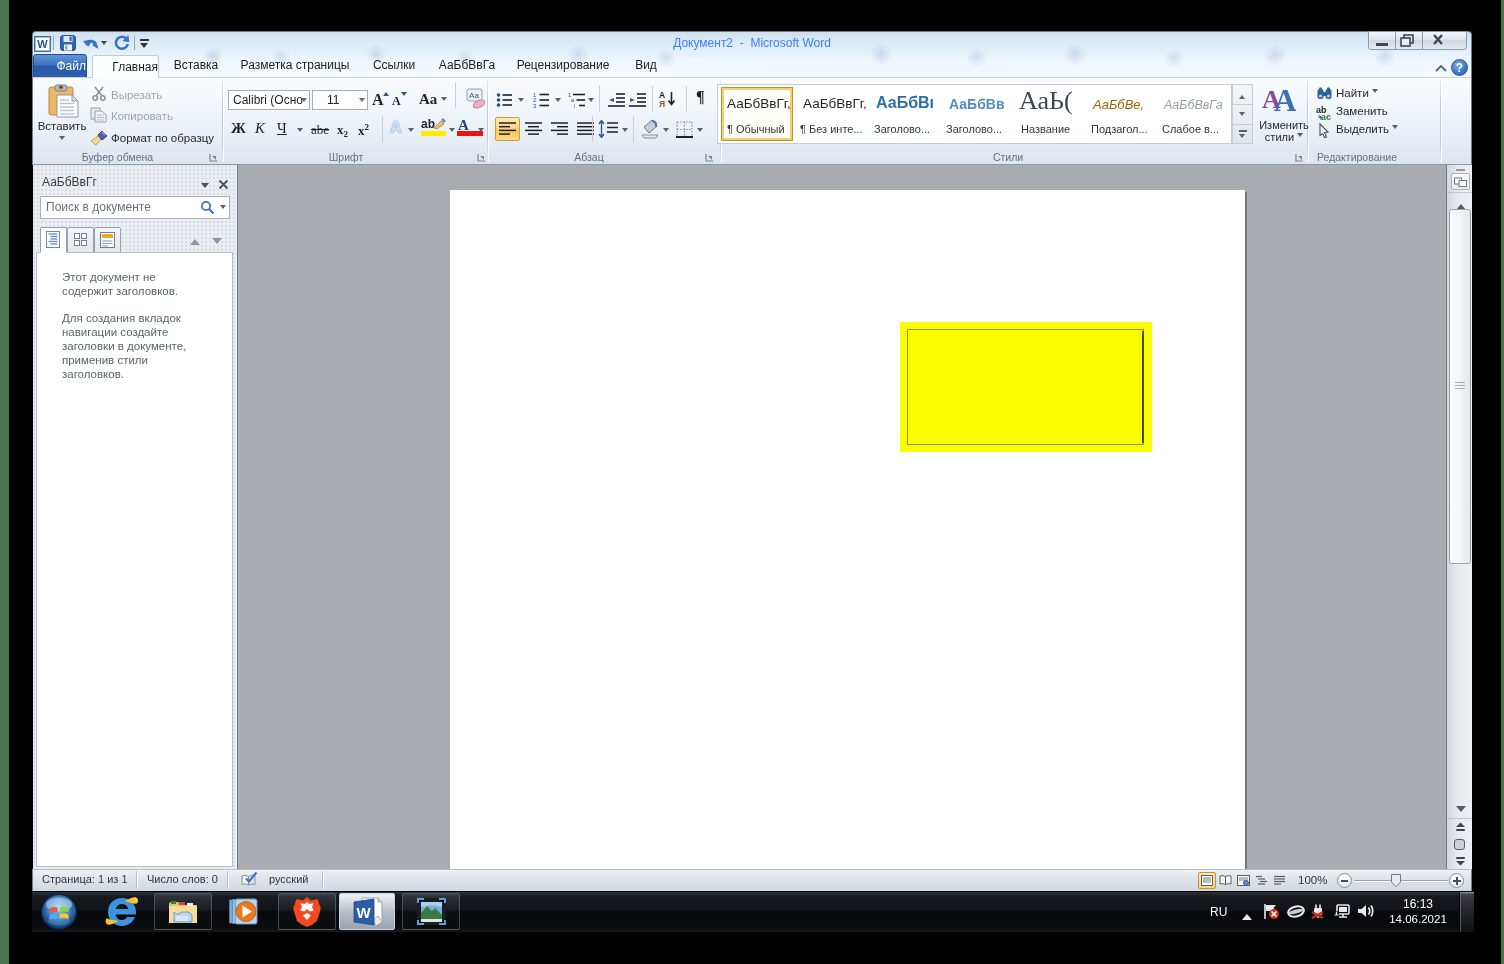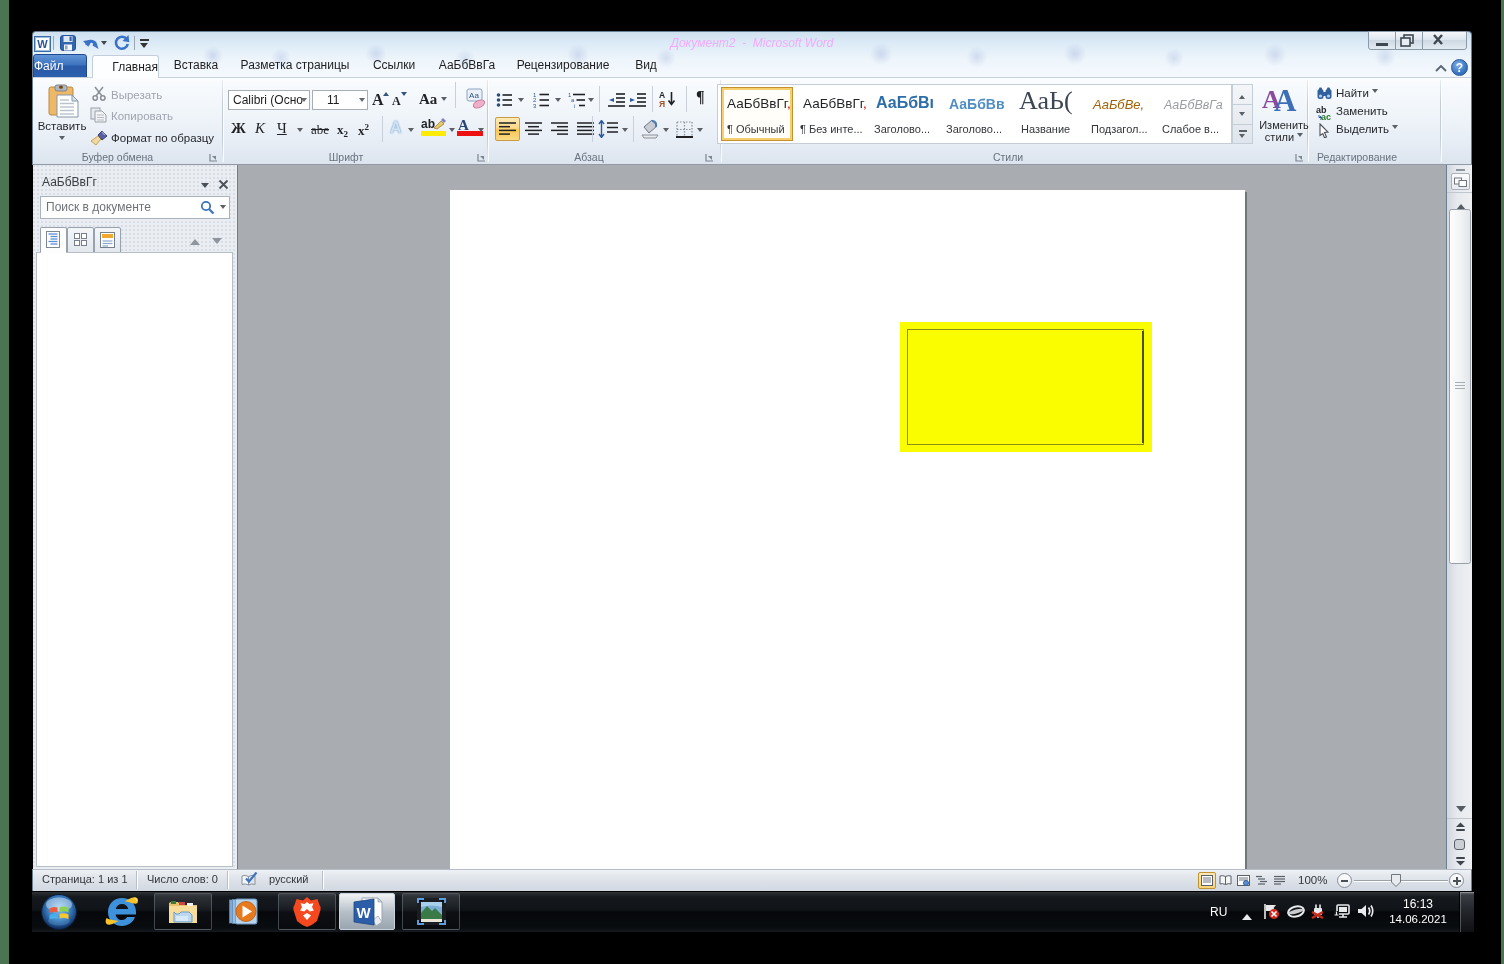--- a/index.html
+++ b/index.html
@@ -5,21 +5,21 @@
 font-family:"Liberation Sans",sans-serif;}
 .ab{position:absolute;}
 #stage{position:relative;width:1504px;height:964px;background:#000;}
 
 #greenL{left:0;top:0;width:9px;height:964px;background:#4a7550;}
 #greenR{left:1501px;top:0;width:3px;height:964px;background:#4a7550;}
 
 #glass{left:32px;top:31px;width:1440px;height:47px;
 background:linear-gradient(180deg,#cfe0ef 0%,#dcebf7 25%,#eef5fb 60%,#f4f9fd 100%);
 border-radius:4px 4px 0 0;border:1px solid #6b7f93;border-bottom:none;box-sizing:border-box;}
-#title{left:0;top:0;width:1440px;height:23px;text-align:center;font-size:12px;color:#f0abfc;line-height:24px;font-style:italic;}
+#title{left:0;top:0;width:1440px;height:23px;text-align:center;font-size:12px;color:#3b82f6;line-height:24px;}
 
 .wbtn{top:0px;height:19px;background:linear-gradient(180deg,#f5f8fb,#dde5ee 45%,#cfd9e4 50%,#e3ebf2);border:1px solid #8b9aa9;box-sizing:border-box;color:#444;}
 
 #ribbon{left:32px;top:78px;width:1440px;height:87px;
 background:linear-gradient(180deg,#fafcfe 0%,#f0f5fa 40%,#e7edf5 75%,#dce4ee 100%);
 border-bottom:1px solid #8f9aa6;box-sizing:border-box;border-left:1px solid #6b7f93;border-right:1px solid #6b7f93;}
 .gdiv{top:80px;width:1px;height:82px;background:linear-gradient(180deg,#e6ebf2,#c2cbd6 30%,#c2cbd6 70%,#e6ebf2);box-shadow:1px 0 0 rgba(255,255,255,.8);}
 .glabel{top:151px;font-size:10.5px;color:#68727e;text-align:center;}
 
 #content{left:32px;top:165px;width:1440px;height:704px;background:#a9acb0;border-left:1px solid #6b7f93;border-right:1px solid #6b7f93;box-sizing:border-box;}
@@ -82,21 +82,21 @@
     </svg>
 <div class="ab" style="left:101px;top:41px;width:0;height:0;border:3.5px solid transparent;border-top:4px solid #444;"></div>
 <svg class="ab" style="left:113px;top:34px;" width="17" height="17">
       <path d="M13.8 5.2 A6 6 0 1 0 14.8 10" fill="none" stroke="#3a72c8" stroke-width="2.6"></path>
       <path d="M15.5 1 L16.3 8.3 L9.5 7 Z" fill="#3a72c8"></path>
     </svg>
 <div class="ab" style="left:134px;top:36px;width:1px;height:14px;background:#9aa7b3;"></div>
 <div class="ab" style="left:140px;top:39px;width:9px;height:2px;background:#333;"></div>
 <div class="ab" style="left:140px;top:43px;width:0;height:0;border:4.5px solid transparent;border-top:5px solid #333;"></div>
 
-<div class="ab" style="left:33px;top:54px;width:54px;height:24px;background:linear-gradient(180deg,#6296d8 0%,#3e73bd 45%,#295ba8 50%,#2c5fae 100%);border-radius:3px 3px 0 0;border:1px solid #1f4a8f;box-sizing:border-box;color:#fff;font-size:12px;text-align:left;line-height:23px;">Файл</div>
+<div class="ab" style="left:33px;top:54px;width:54px;height:24px;background:linear-gradient(180deg,#6296d8 0%,#3e73bd 45%,#295ba8 50%,#2c5fae 100%);border-radius:3px 3px 0 0;border:1px solid #1f4a8f;box-sizing:border-box;color:#fff;font-size:12px;text-align:right;line-height:23px;">Файл</div>
 <div class="ab" style="left:92px;top:55px;width:67px;height:23px;background:#fdfeff;border:1px solid #c3cedb;border-bottom:none;border-radius:3px 3px 0 0;box-sizing:border-box;color:#1e1e1e;font-size:12px;text-align:right;line-height:22px;">Главная</div>
 <div class="ab tabtxt" style="left:166px;top:54px;width:60px;text-align:center;line-height:23px;">Вставка</div>
 <div class="ab tabtxt" style="left:232px;top:54px;width:126px;text-align:center;line-height:23px;">Разметка страницы</div>
 <div class="ab tabtxt" style="left:364px;top:54px;width:60px;text-align:center;line-height:23px;">Ссылки</div>
 <div class="ab tabtxt" style="left:430px;top:54px;width:74px;text-align:center;line-height:23px;">АаБбВвГа</div>
 <div class="ab tabtxt" style="left:510px;top:54px;width:106px;text-align:center;line-height:23px;">Рецензирование</div>
 <div class="ab tabtxt" style="left:622px;top:54px;width:48px;text-align:center;line-height:23px;">Вид</div>
 
 <svg class="ab" style="left:1434px;top:63px;" width="14" height="10">
       <path d="M2 8 L7 3 L12 8" fill="none" stroke="#5a6470" stroke-width="1.8"></path>
@@ -437,20 +437,21 @@
         <path d="M2.5 11.5 L12.5 11.5"></path>
         <path d="M2.5 14 L8 14"></path>
       </g>
 </svg>
 <div class="ab" style="left:40px;top:252px;width:81px;height:1px;"></div>
 <div class="ab" style="left:190px;top:234px;width:0;height:0;border:5px solid transparent;border-bottom:6px solid #8f959d;"></div>
 <div class="ab" style="left:212px;top:238px;width:0;height:0;border:5px solid transparent;border-top:6px solid #8f959d;"></div>
 
 <div class="ab" style="left:36px;top:252px;width:197px;height:615px;background:#fff;border:1px solid #b6bec8;box-sizing:border-box;"></div>
 <div class="ab" style="left:41px;top:250px;width:25px;height:3px;background:#fdfdfe;"></div>
+<div class="ab" style="left:62px;top:271px;width:160px;font-size:11.5px;color:#5f6468;line-height:13.8px;">Этот документ не<br>содержит заголовков.<br><br>Для создания вкладок<br>навигации создайте<br>заголовки в документе,<br>применив стили<br>заголовков.</div>
 
 <div class="ab" id="content" style="left:237px;width:1210px;"></div>
 <div class="ab" style="left:450px;top:190px;width:795px;height:679px;background:#fff;box-shadow:2px 2px 0 rgba(70,72,76,.55);"></div>
 
 <div class="ab" style="left:900px;top:322px;width:252px;height:130px;background:#fafc00;"></div>
 <div class="ab" style="left:907px;top:329px;width:237px;height:116px;border:1px solid #8e8f12;box-sizing:border-box;"></div>
 <div class="ab" style="left:1142px;top:331px;width:2px;height:112px;background:#4b4c10;"></div>
 
 <div class="ab" style="left:1447px;top:165px;width:25px;height:704px;background:linear-gradient(90deg,#d3d7de,#e6e9ee 40%,#eef0f3);"></div>
 <div class="ab" style="left:1456px;top:169px;width:9px;height:2px;background:#8f959d;"></div>

